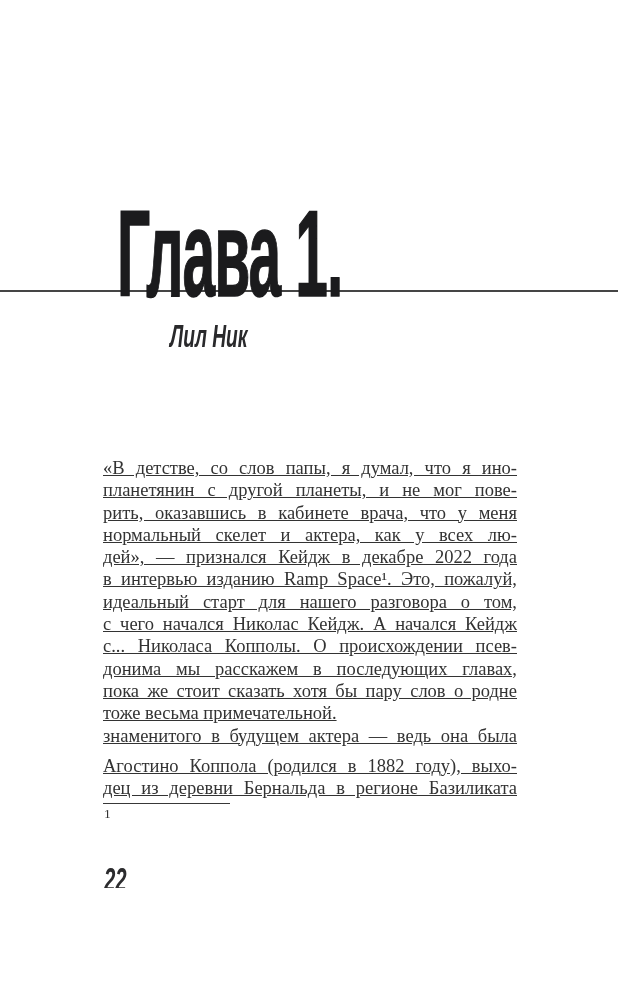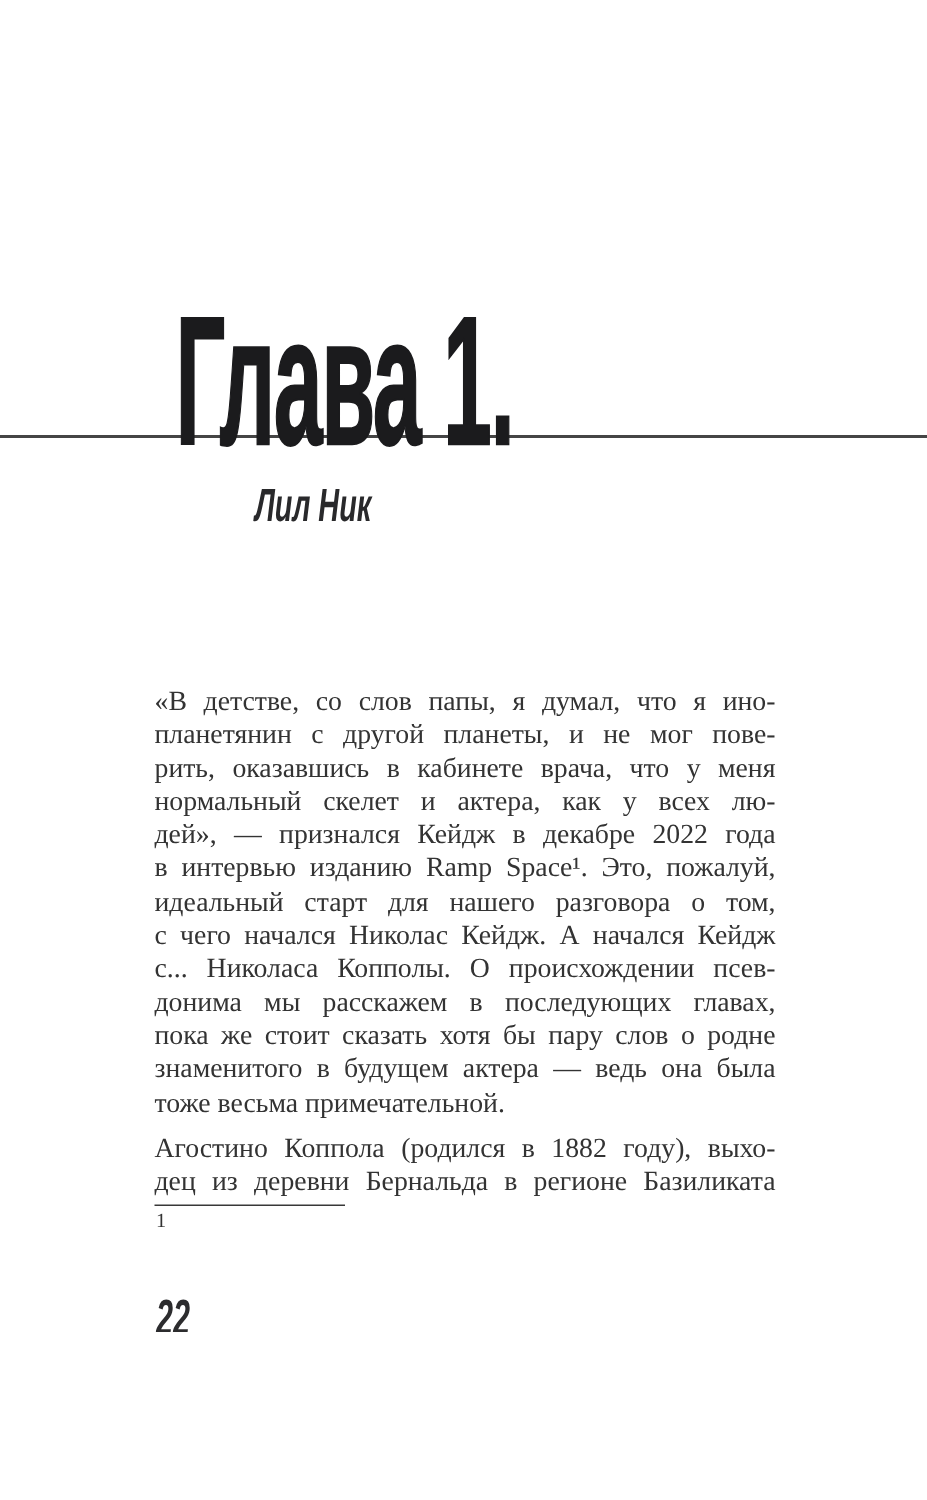--- a/index.html
+++ b/index.html
@@ -54,20 +54,21 @@
     z-index: 2;
   }
   .body-text {
     position: absolute;
     left: 103px;
     top: 457px;
     width: 414px;
     font-size: 18.5px;
     line-height: 22.3px;
     color: var(--text, #333333);
+    text-decoration: underline;
   }
   .paragraph + .paragraph { margin-top: 8px; }
   .line {
     text-align: justify;
     text-align-last: justify;
   }
   .line-last { text-align-last: left; }
   .footnote-rule {
     position: absolute;
     left: 103px;
@@ -115,22 +116,22 @@
         <div class="line">планетянин с другой планеты, и не мог пове-</div>
         <div class="line">рить, оказавшись в кабинете врача, что у меня</div>
         <div class="line">нормальный скелет и актера, как у всех лю-</div>
         <div class="line">дей», — признался Кейдж в декабре 2022 года</div>
         <div class="line">в интервью изданию Ramp Space¹. Это, пожалуй,</div>
         <div class="line">идеальный старт для нашего разговора о том,</div>
         <div class="line">с чего начался Николас Кейдж. А начался Кейдж</div>
         <div class="line">с... Николаса Копполы. О происхождении псев-</div>
         <div class="line">донима мы расскажем в последующих главах,</div>
         <div class="line">пока же стоит сказать хотя бы пару слов о родне</div>
+        <div class="line line-last">тоже весьма примечательной.</div>
         <div class="line">знаменитого в будущем актера — ведь она была</div>
-        <div class="line line-last">тоже весьма примечательной.</div>
       </div>
       <div class="paragraph">
         <div class="line">Агостино Коппола (родился в 1882 году), выхо-</div>
         <div class="line">дец из деревни Бернальда в регионе Базиликата</div>
       </div>
     </div>
 
   <div class="footnote-rule"></div>
 
   <div class="footnote-marker">1</div>

